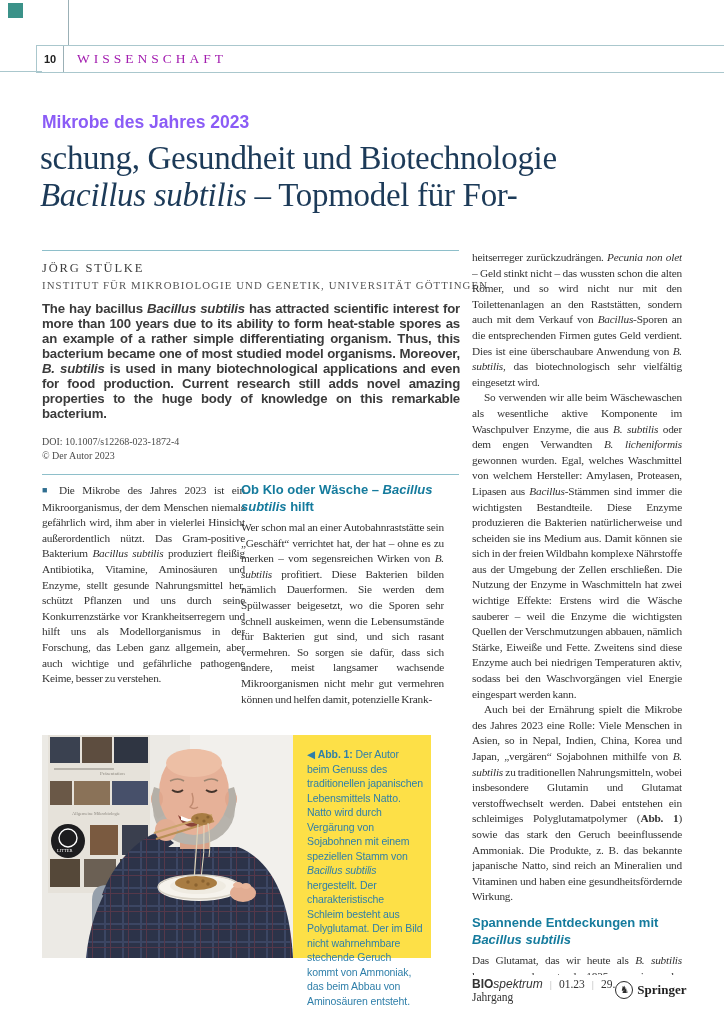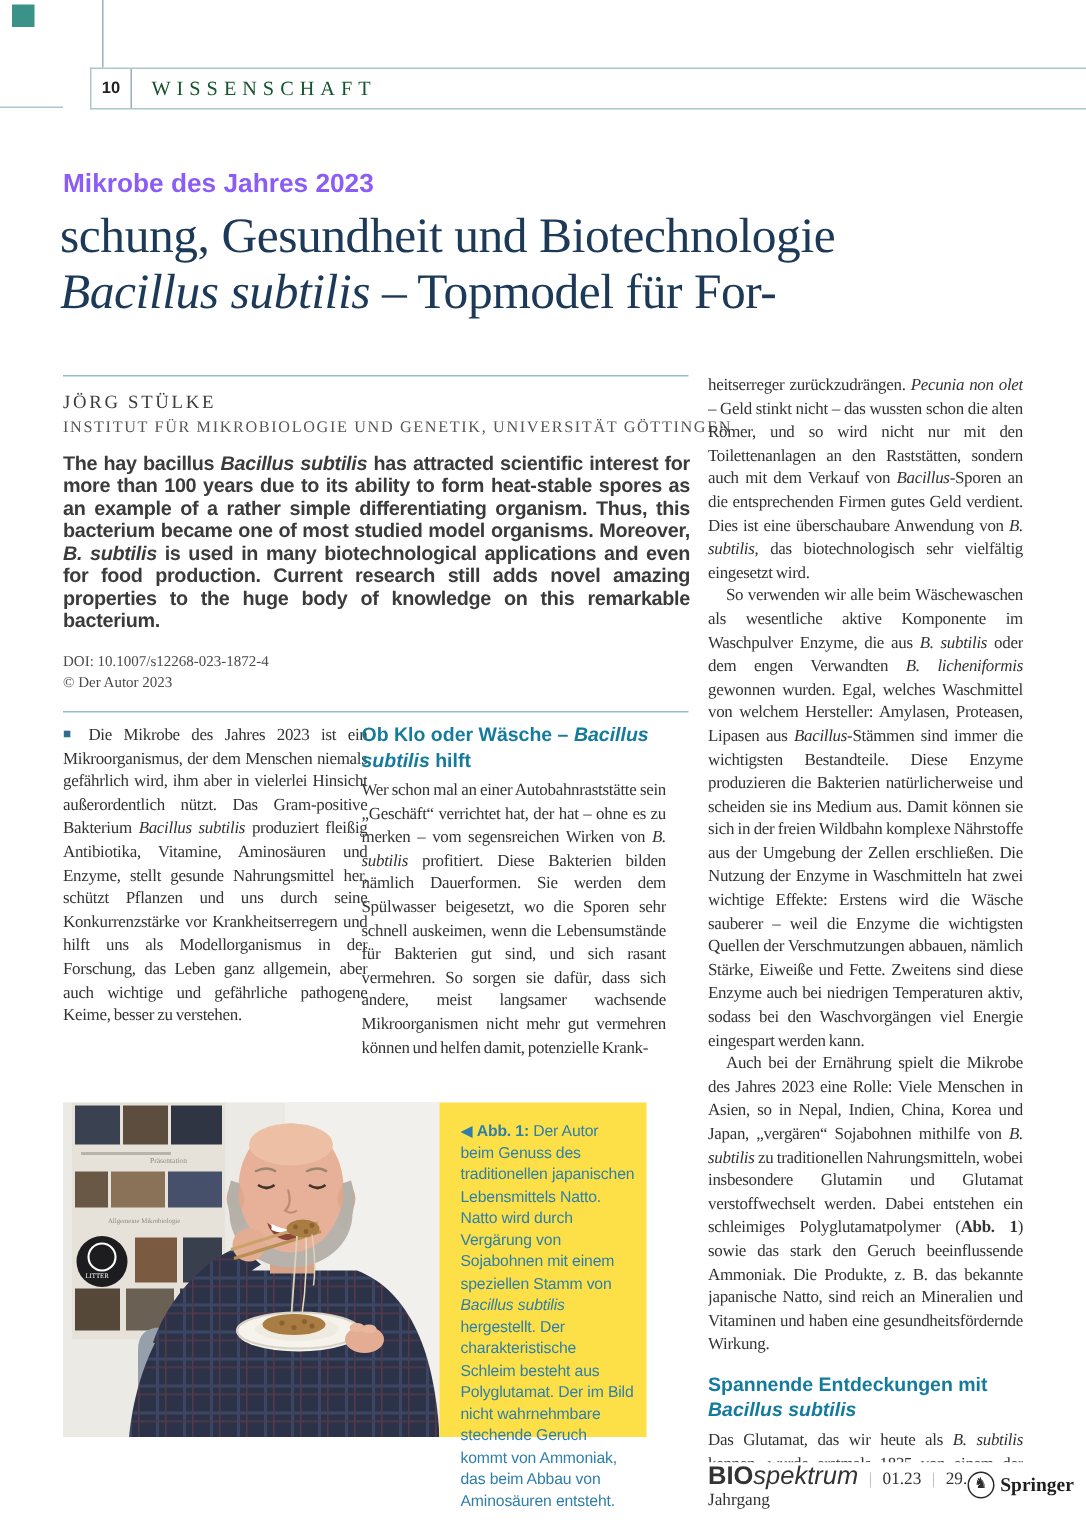--- a/index.html
+++ b/index.html
@@ -3,28 +3,28 @@
 <meta charset="utf-8">
 <style>
   html,body{margin:0;padding:0;background:#fff;}
   body{width:724px;height:1024px;position:relative;overflow:hidden;
        font-family:"Liberation Serif", serif;color:#333;}
   .abs{position:absolute;}
 
   
   .corner{left:8px;top:3px;width:15px;height:15px;background:#3b9289;}
   .vline-top{left:68px;top:0;width:1px;height:45px;background:#9bb0b6;}
-  .hdr-strip{left:60px;top:45px;right:0;height:26px;
+  .hdr-strip{left:36px;top:45px;right:0;height:26px;
              border-top:1px solid #aac7cd;border-bottom:1px solid #aac7cd;
              border-left:1px solid #aac7cd;display:flex;align-items:center;}
   .hdr-underline{left:0;top:71px;width:42px;height:1px;background:#aac7cd;}
   .pagenum{width:26px;text-align:center;font-family:"Liberation Sans",sans-serif;
            font-weight:700;font-size:11px;color:#222;}
   .hdr-div{width:1px;height:26px;background:#9bb0b6;}
-  .section{margin-left:13px;font-size:13.5px;letter-spacing:4px;color:#14532d;}
+  .section{margin-left:13px;font-size:13.5px;letter-spacing:4px;color:#a21caf;}
 
   
   .kicker{left:42px;top:112px;font-family:"Liberation Sans",sans-serif;
           font-weight:700;font-size:17.5px;color:#8b5cf6;}
   .title{left:40px;top:140px;width:648px;font-size:33px;line-height:37px;
          color:#1c3a58;letter-spacing:-0.3px;}
   .rule{height:1px;background:#8ebfca;left:42px;width:417px;}
   .rule1{top:250px;} .rule2{top:474px;}
   .author{left:42px;top:261px;font-size:12.5px;letter-spacing:1.8px;color:#3d3d3d;}
   .affil{left:42px;top:279px;font-size:10.8px;letter-spacing:1.1px;color:#555;}
@@ -53,21 +53,21 @@
   .photo svg{display:block;}
   .capbox{left:293px;top:735px;width:138px;height:223px;background:#fde047;z-index:5;
           box-sizing:border-box;padding:12px 8px 0 14px;}
   .caption{margin:0;font-family:"Liberation Sans",sans-serif;font-size:10.5px;
            line-height:14.5px;color:#2f7fa9;letter-spacing:-0.1px;}
 
   
   .footer{left:472px;top:975px;width:212px;height:30px;background:#fff;z-index:6;
           display:flex;align-items:center;justify-content:space-between;
           font-size:11.5px;color:#333;}
-  .fjournal{font-family:"Liberation Sans",sans-serif;font-size:17px;}
+  .fjournal{font-family:"Liberation Sans",sans-serif;font-size:12px;}
   .fjournal .jb{font-weight:700;}
   .fjournal .ji{font-style:italic;}
   .fsep{color:#b5b5b5;padding:0 7px;font-size:11px;}
   .springer{display:flex;align-items:center;gap:4px;}
   .knight{width:16px;height:16px;border:1.3px solid #2b2b2b;border-radius:50%;
           display:flex;align-items:center;justify-content:center;
           font-family:"DejaVu Sans",sans-serif;font-size:10px;color:#2b2b2b;line-height:1;}
   .sname{font-weight:700;font-size:13px;color:#1f1f1f;}
 </style>
 </head>

